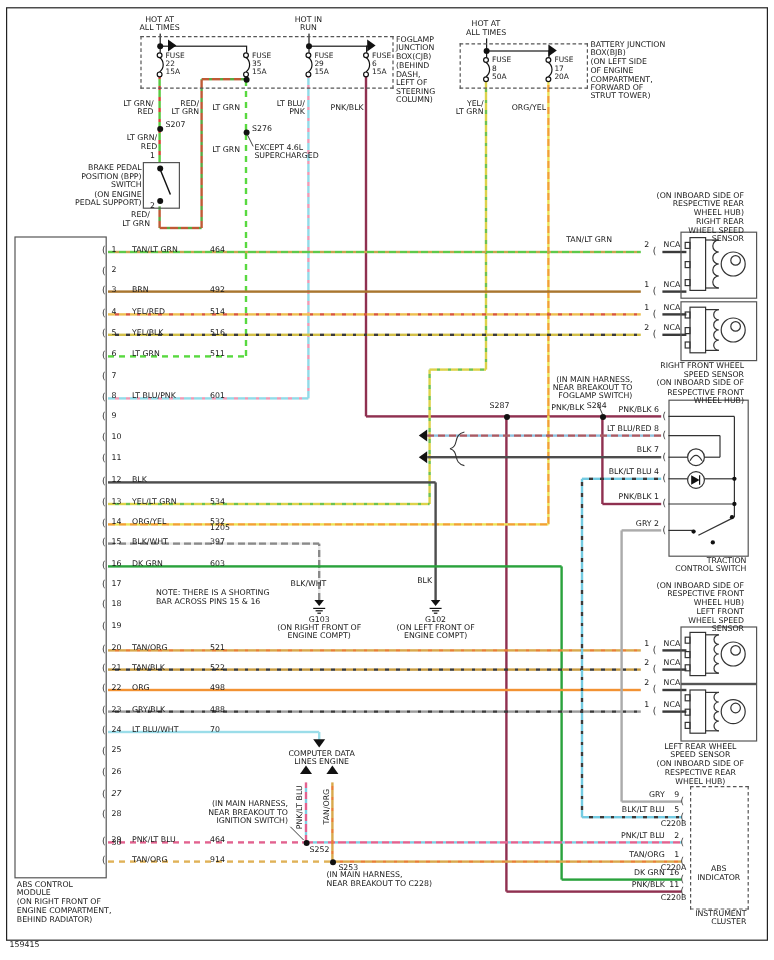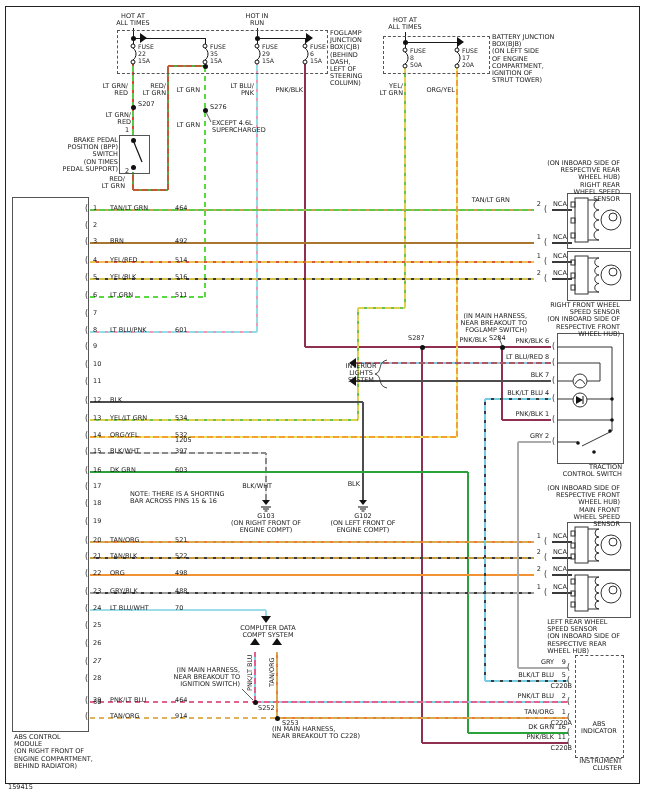--- a/index.html
+++ b/index.html
@@ -285,21 +285,21 @@
       <span>LEFT OF</span>
       <span>STEERING</span>
       <span>COLUMN)</span>
     </div>
     <div class="lbl" style="left: 492px; top: 34px;">
       <span>BATTERY JUNCTION</span>
       <span>BOX(BJB)</span>
       <span>(ON LEFT SIDE</span>
       <span>OF ENGINE</span>
       <span>COMPARTMENT,</span>
-      <span>IGNITION OF</span>
+      <span>FORWARD OF</span>
       <span>STRUT TOWER)</span>
     </div>
     <div class="lbl" style="left: 138px; top: 43px; font-size: 6.2px;">
       <span>FUSE</span>
       <span>22</span>
       <span>15A</span>
     </div>
     <div class="lbl" style="left: 210px; top: 43px; font-size: 6.2px;">
       <span>FUSE</span>
       <span>35</span>
@@ -376,21 +376,21 @@
     <div class="lbl" style="left: 247px; top: 691px; transform-origin: left top; transform: rotate(-90deg);">
       <span>PNK/LT BLU</span>
     </div>
     <div class="lbl" style="left: 269px; top: 687px; transform-origin: left top; transform: rotate(-90deg);">
       <span>TAN/ORG</span>
     </div>
     <div class="lbl" style="right: 527px; text-align: right; top: 137px;">
       <span>BRAKE PEDAL</span>
       <span>POSITION (BPP)</span>
       <span>SWITCH</span>
-      <span>(ON TIMES</span>
+      <span>(ON ENGINE</span>
       <span>PEDAL SUPPORT)</span>
     </div>
     <div class="lbl" style="left: 125px; top: 127px;">
       <span>1</span>
     </div>
     <div class="lbl" style="left: 125px; top: 168px;">
       <span>2</span>
     </div>
     <div class="lbl" style="left: 212px; top: 120px;">
       <span>EXCEPT 4.6L</span>
@@ -655,28 +655,23 @@
     <div class="lbl" style="left: 206px; width: 120px; text-align: center; top: 513px;">
       <span>G103</span>
       <span>(ON RIGHT FRONT OF</span>
       <span>ENGINE COMPT)</span>
     </div>
     <div class="lbl" style="left: 303px; width: 120px; text-align: center; top: 513px;">
       <span>G102</span>
       <span>(ON LEFT FRONT OF</span>
       <span>ENGINE COMPT)</span>
     </div>
-    <div class="lbl" style="left: 301px; width: 120px; text-align: center; top: 363px;">
-      <span>INTERIOR</span>
-      <span>LIGHTS</span>
-      <span>SYSTEM</span>
-    </div>
     <div class="lbl" style="left: 208px; width: 120px; text-align: center; top: 625px;">
       <span>COMPUTER DATA</span>
-      <span>COMPT SYSTEM</span>
+      <span>LINES ENGINE</span>
     </div>
     <div class="box" style="left: 567px; top: 193px; width: 62px; height: 54px;"></div>
     <div class="lbl" style="right: 104px; text-align: right; top: 201px;">
       <span>2</span>
     </div>
     <div class="brk" style="left: 543px; top: 206px;">(</div>
     <div class="lbl" style="left: 553px; top: 201px;">
       <span>NCA</span>
     </div>
     <div class="lbl" style="right: 104px; text-align: right; top: 234px;">
@@ -728,40 +723,40 @@
       <span>2</span>
     </div>
     <div class="brk" style="left: 543px; top: 554px;">(</div>
     <div class="lbl" style="left: 553px; top: 549px;">
       <span>NCA</span>
     </div>
     <div class="lbl" style="right: 25px; text-align: right; top: 485px;">
       <span>(ON INBOARD SIDE OF</span>
       <span>RESPECTIVE FRONT</span>
       <span>WHEEL HUB)</span>
-      <span>MAIN FRONT</span>
+      <span>LEFT FRONT</span>
       <span>WHEEL SPEED</span>
       <span>SENSOR</span>
     </div>
     <div class="box" style="left: 567px; top: 570px; width: 62px; height: 46px;"></div>
     <div class="lbl" style="right: 104px; text-align: right; top: 566px;">
       <span>2</span>
     </div>
     <div class="brk" style="left: 543px; top: 571px;">(</div>
     <div class="lbl" style="left: 553px; top: 566px;">
       <span>NCA</span>
     </div>
     <div class="lbl" style="right: 104px; text-align: right; top: 584px;">
       <span>1</span>
     </div>
     <div class="brk" style="left: 543px; top: 589px;">(</div>
     <div class="lbl" style="left: 553px; top: 584px;">
       <span>NCA</span>
     </div>
-    <div class="lbl" style="right: 25px; text-align: left; top: 619px;">
+    <div class="lbl" style="right: 25px; text-align: center; top: 619px;">
       <span>LEFT REAR WHEEL</span>
       <span>SPEED SENSOR</span>
       <span>(ON INBOARD SIDE OF</span>
       <span>RESPECTIVE REAR</span>
       <span>WHEEL HUB)</span>
     </div>
     <div class="lbl" style="right: 102px; text-align: right; top: 338px;">
       <span>PNK/BLK</span>
     </div>
     <div class="lbl" style="left: 545px; top: 338px;">

